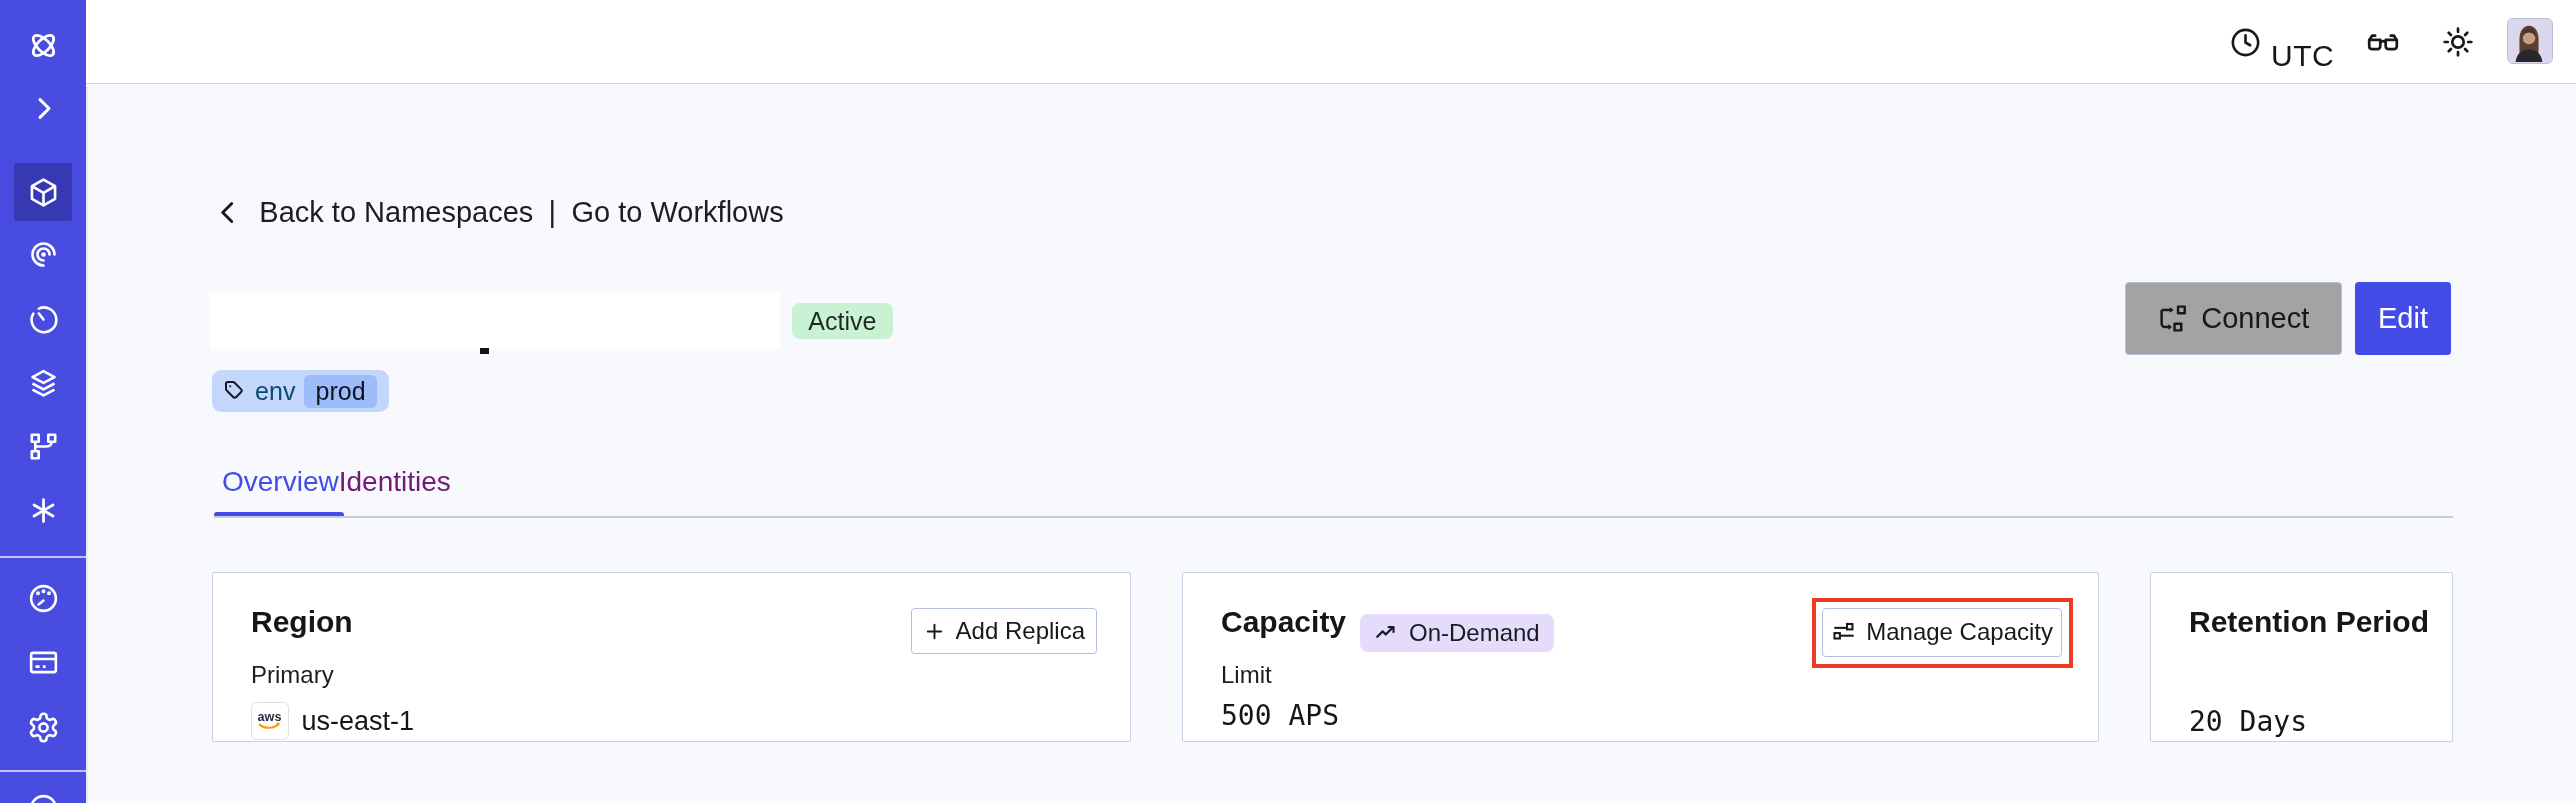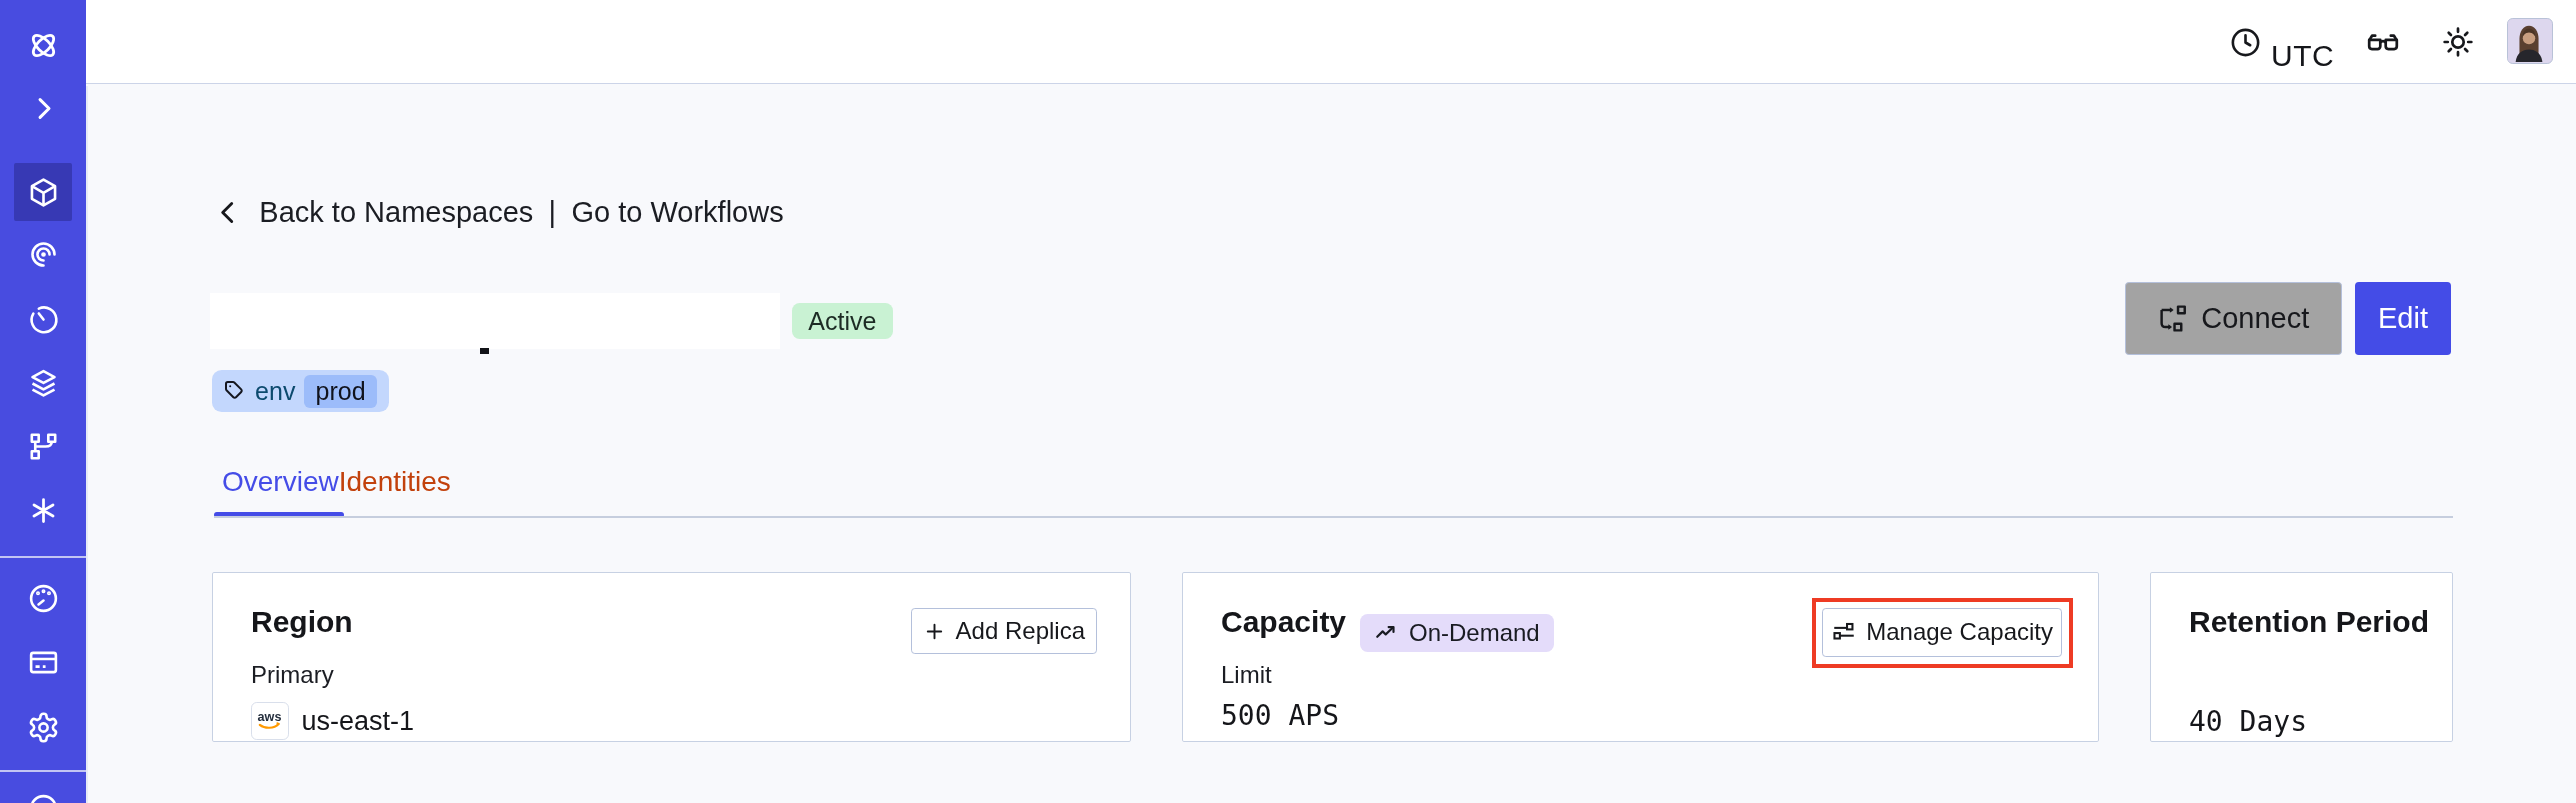--- a/index.html
+++ b/index.html
@@ -47,21 +47,21 @@
 
   .btn { display:flex; align-items:center; justify-content:center; gap:12.5px; background:#a3a3a3;
          border:1.9px solid #b4c0db; border-radius:3.8px; cursor:pointer; font-weight:500; color:#17181c; }
   .btn-connect { position:absolute; left:2125px; top:282px; width:217px; height:73px; font-size:29px; }
   .btn-edit { position:absolute; left:2355px; top:282px; width:96px; height:73px; border-radius:3.8px;
               background:#444ce7; color:#ffffff; font-size:29px; font-weight:500;
               display:flex; align-items:center; justify-content:center; cursor:pointer; }
 
   .tabs { position:absolute; left:222px; top:466px; display:flex; font-size:28px; }
   .tab-active { color:#444ce7; font-weight:500; cursor:pointer; }
-  .tab { color:#c2410c; font-weight:400; cursor:pointer; }
+  .tab { color:#701a75; font-weight:400; cursor:pointer; }
   .tab-underline { position:absolute; left:214px; top:512px; width:130px; height:5.8px; background:#444ce7; border-radius:2.9px; }
   .tab-line { position:absolute; left:214px; top:516px; width:2239px; height:1.9px; background:#c6cede; }
 
   .card { position:absolute; top:572px; height:170px; background:#ffffff; border:1.9px solid #c7d1e3; border-radius:1.9px; }
   .card-region    { left:212px;  width:919px; }
   .card-capacity  { left:1182px; width:917px; }
   .card-retention { left:2150px; width:303px; }
   .card-title { position:absolute; left:38px; top:32px; font-size:30px; font-weight:600; color:#15161a; }
   .card-label { position:absolute; left:38px; top:88px; font-size:24px; color:#1b1d23; }
   .card-value { position:absolute; left:38px; top:126px; font-size:28px; color:#15161a;
@@ -305,17 +305,17 @@
         </span>
         <span>Manage Capacity</span>
       </div>
     </div>
     <div class="card-label">Limit</div>
     <div class="card-value">500 APS</div>
   </div>
 
   <div class="card card-retention">
     <div class="card-title">Retention Period</div>
-    <div class="card-value" style="top:132px">40 Days</div>
+    <div class="card-value" style="top:132px">20 Days</div>
   </div>
 
 </div>
 
 
 </body></html>

